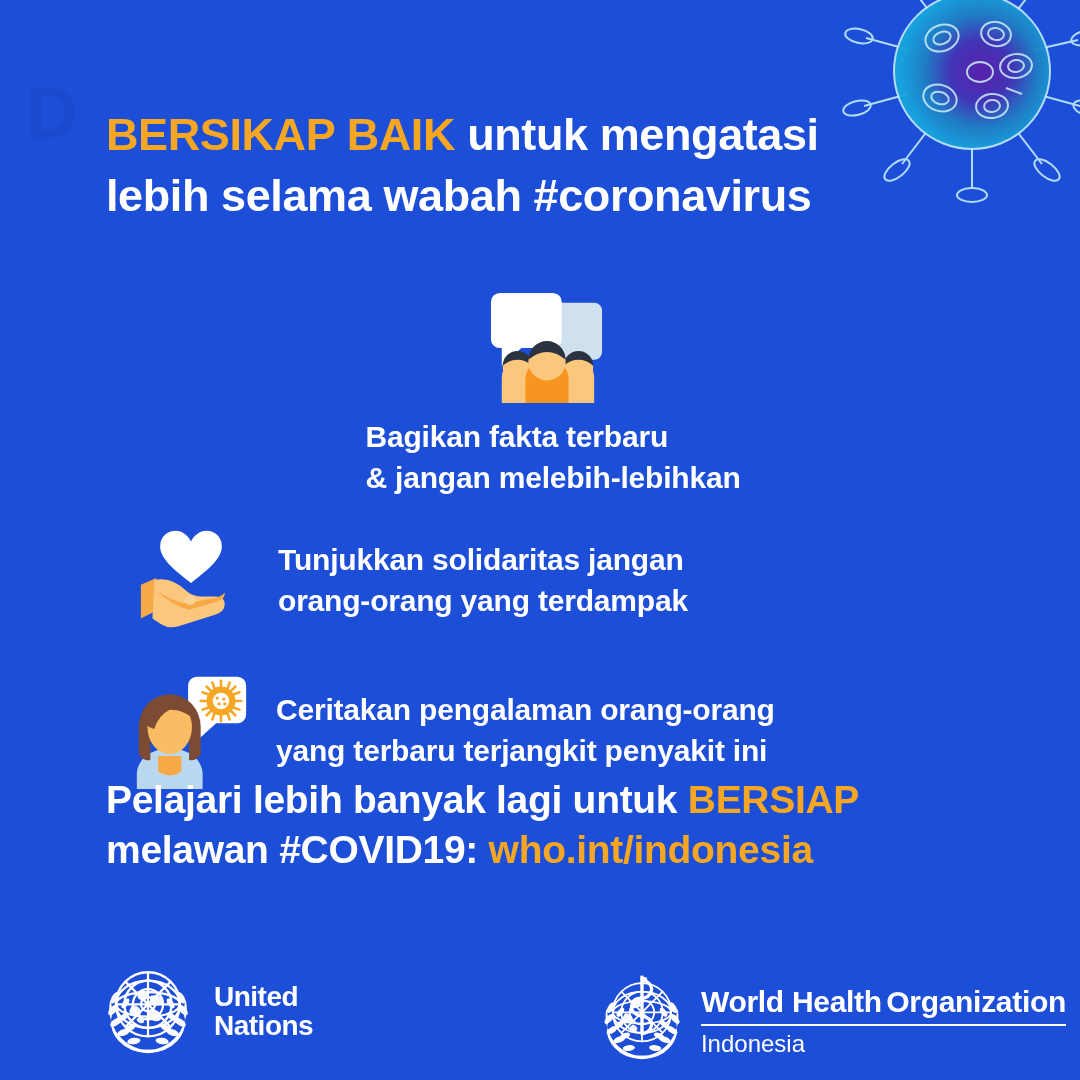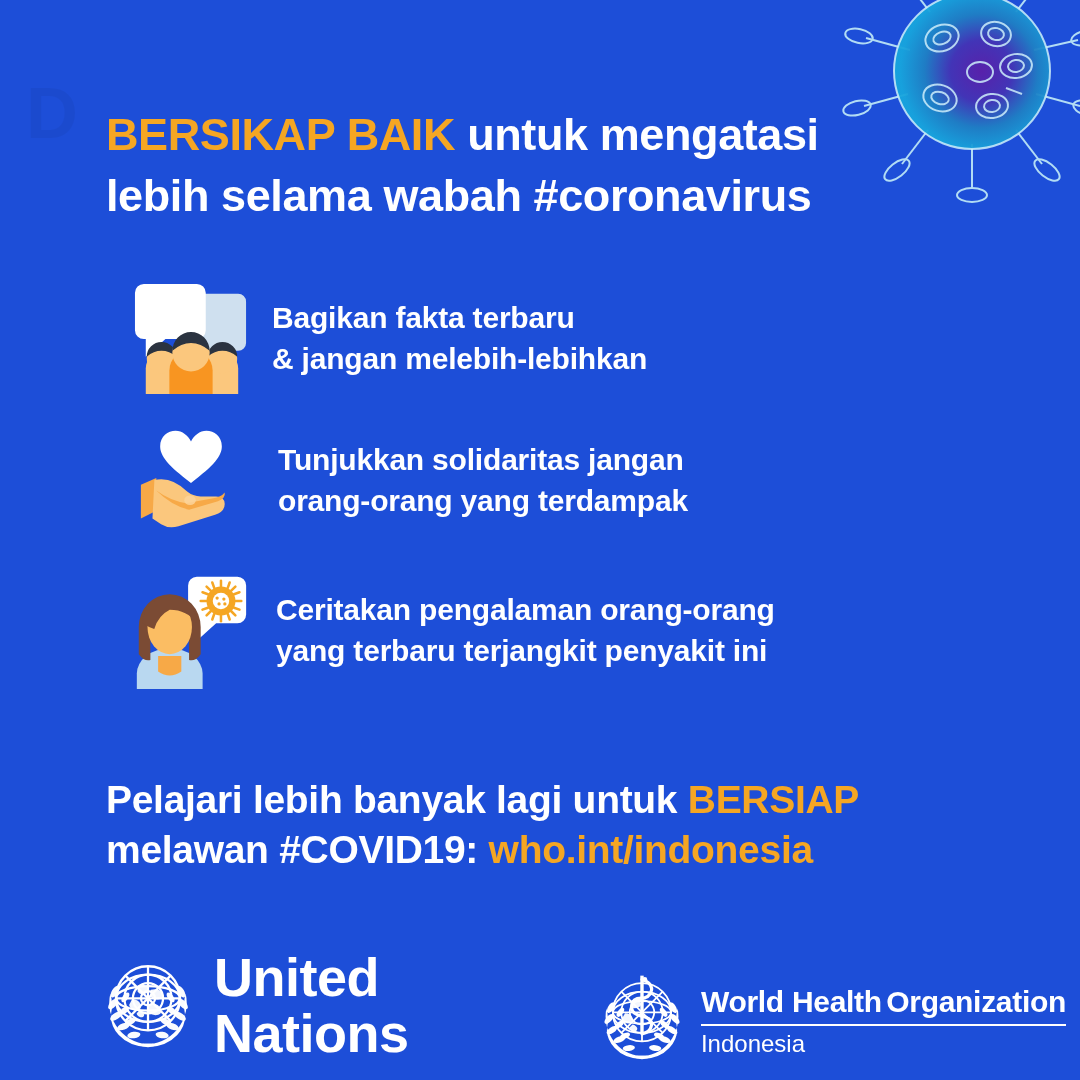--- a/index.html
+++ b/index.html
@@ -75,21 +75,21 @@
     font-size:30px;
     font-weight:700;
     line-height:1.37;
     color:#ffffff;
     padding-left:12px;
     letter-spacing:-0.2px;
   }
   .bullet-text .l2 { display:block; }
 
   
-  #bullet-1 { margin-bottom:22px; }
+  #bullet-1 { margin-bottom:22px;flex-direction:column; }
   #bullet-2 { margin-bottom:30px; }
   #bullet-2 .bullet-text { padding-left:18px; }
   #bullet-3 .bullet-text { padding-left:16px; }
 
   
   .cta {
     position:absolute;
     left:106px; top:775px;
     width:900px;
     font-size:39px;
@@ -103,21 +103,21 @@
   
   .logo-un {
     position:absolute;
     left:96px; bottom:18px;
     display:flex;
     align-items:center;
     gap:14px;
   }
   .logo-un .un-words {
     color:#ffffff;
-    font-size:54px;
+    font-size:28px;
     font-weight:700;
     line-height:1.05;
     letter-spacing:-0.5px;
   }
 
   .logo-who {
     position:absolute;
     right:14px; bottom:12px;
     display:flex;
     align-items:flex-start;

